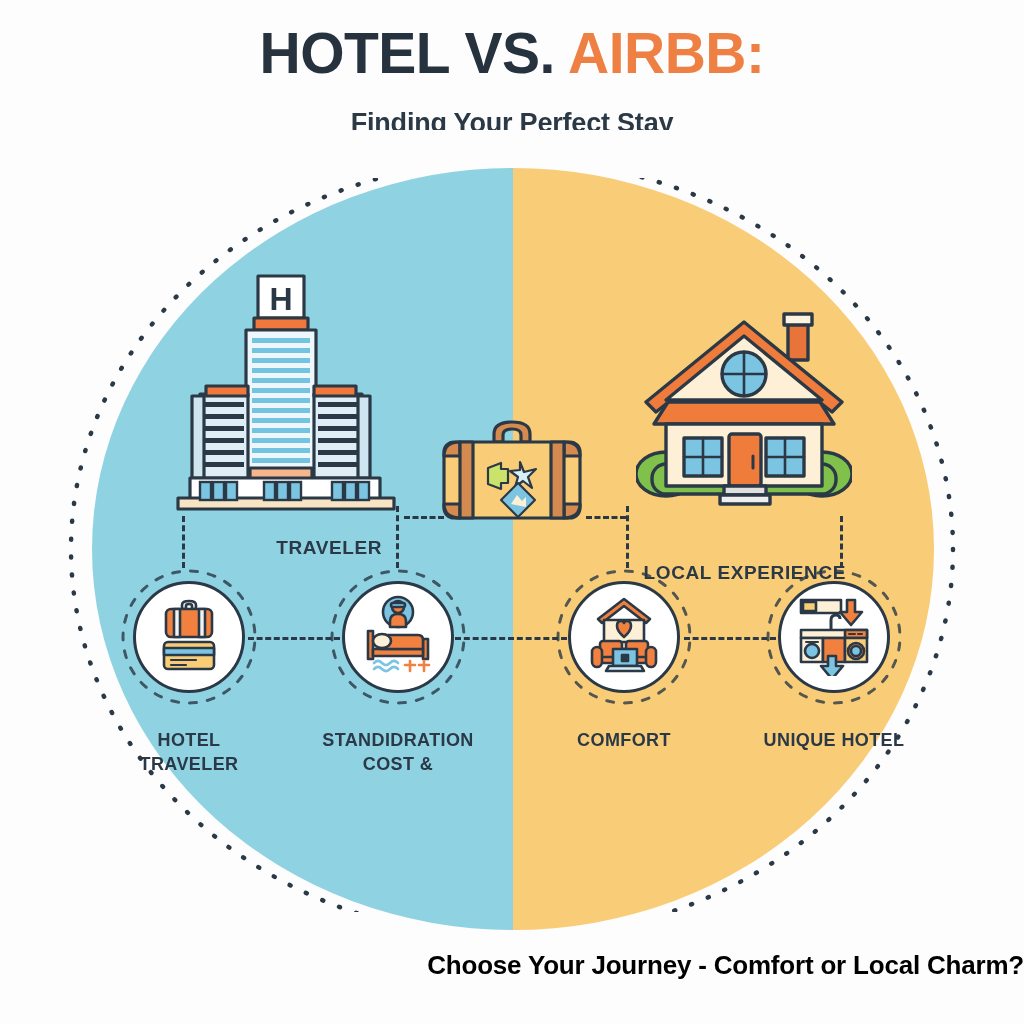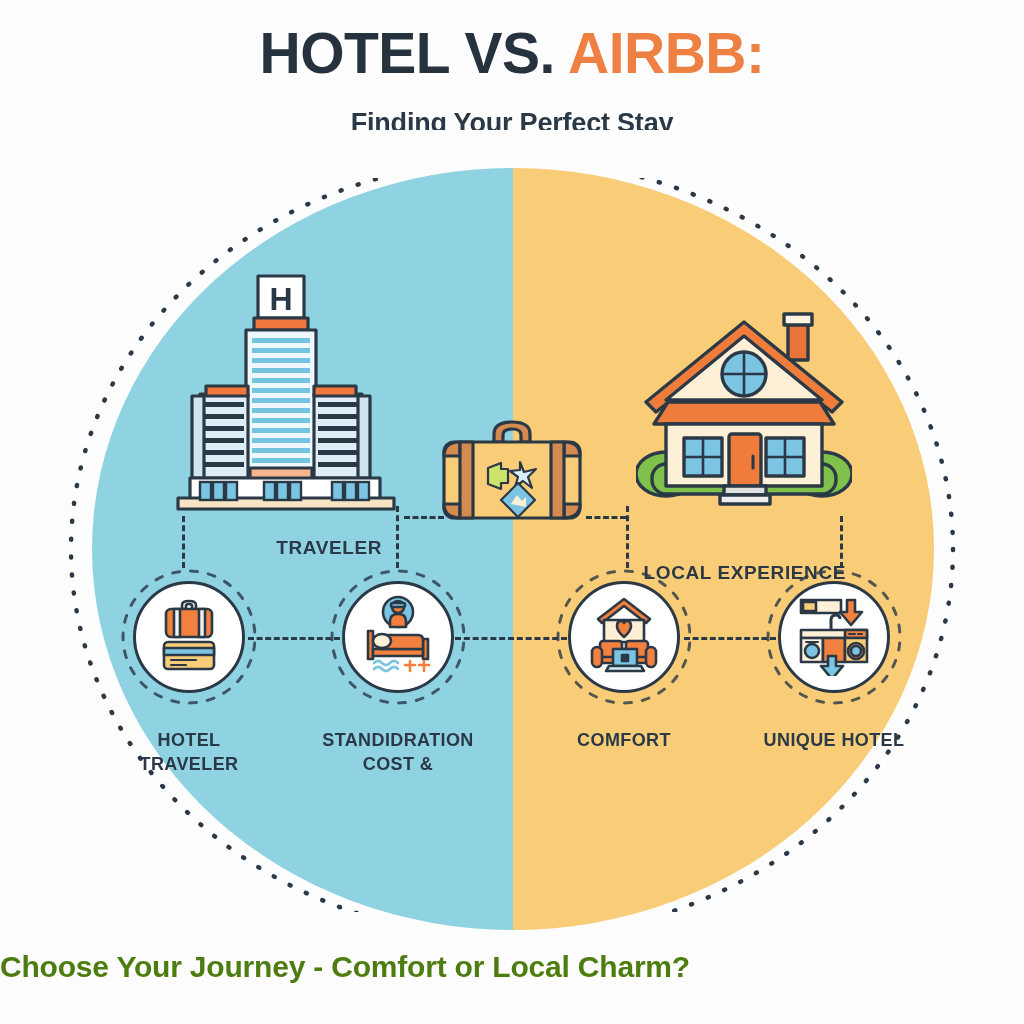--- a/index.html
+++ b/index.html
@@ -160,25 +160,25 @@
   .l2 { left: 303px; top: 728px; }
   .l3 { left: 529px; top: 728px; }
   .l4 { left: 739px; top: 728px; }
 
   
   .footer {
     position: absolute;
     left: 0;
     top: 950px;
     width: 1024px;
-    text-align: left;
-    font-size: 30px;
+    text-align: right;
+    font-size: 26px;
     font-weight: bold;
     letter-spacing: -0.2px;
-    color: #4d7c0f;
+    color: #000000;
   }
 </style>
 </head>
 <body>
 
 <div id="stage">
 
   <div class="header">
     <div class="title">
       <span class="t-dark">HOTEL VS. </span><span class="t-accent">AIRBB:</span>

